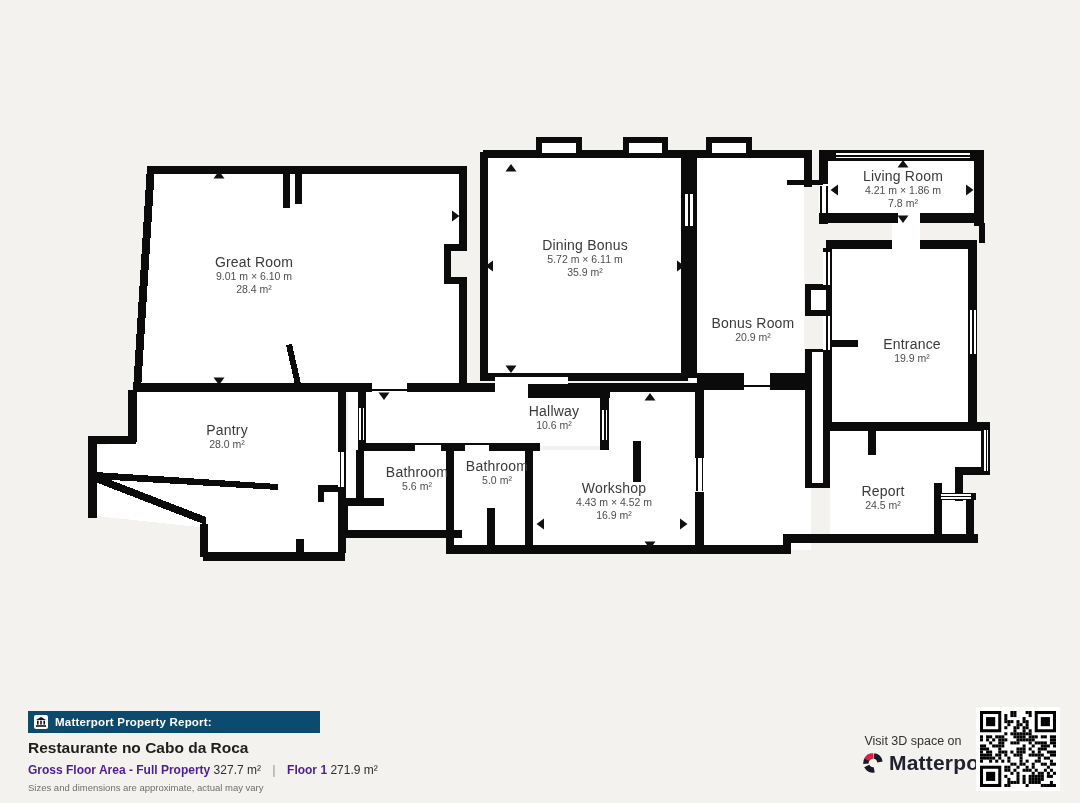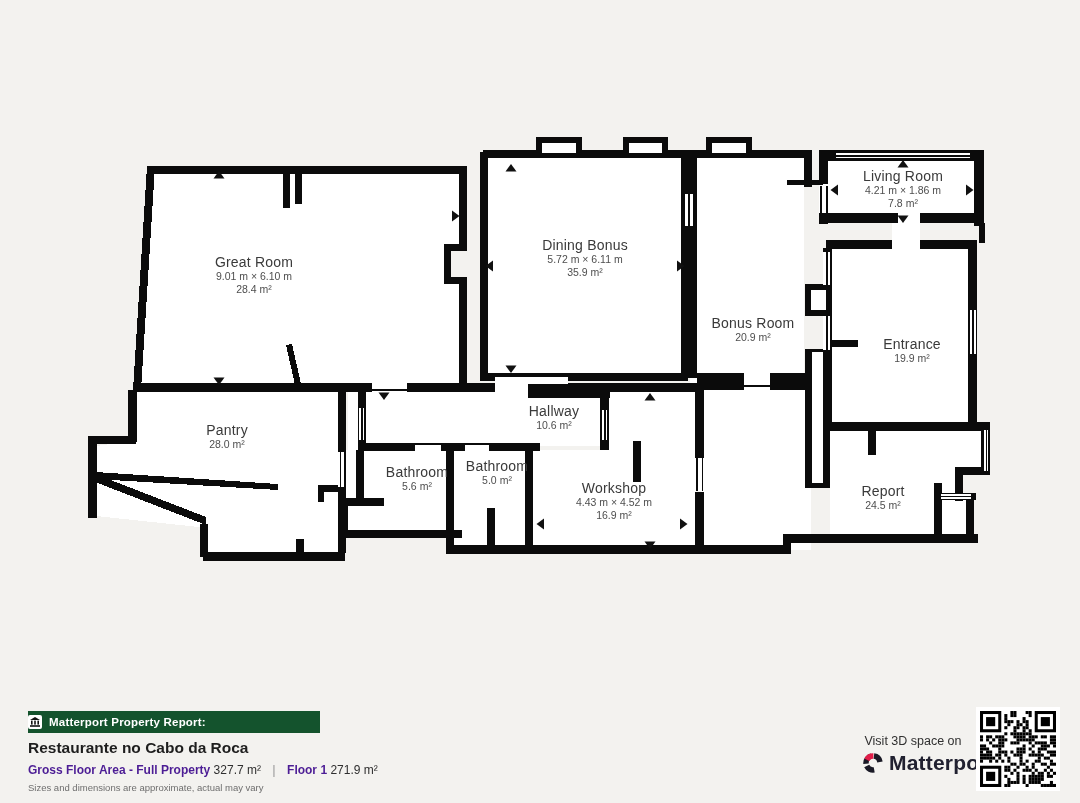--- a/index.html
+++ b/index.html
@@ -8,22 +8,22 @@
     background:#f3f2ef;
     font-family:"Liberation Sans","DejaVu Sans",sans-serif;
   }
   #plan{position:absolute;left:0;top:0;width:1080px;height:803px;}
   #plan svg{position:absolute;left:0;top:0;}
   #plan-labels{position:absolute;left:0;top:0;width:1080px;height:803px;pointer-events:none;}
   .room-label{position:absolute;transform:translateX(-50%);text-align:center;
     line-height:13.5px;white-space:nowrap;color:#4e4e4e;font-size:10.5px;}
   .room-label .rname{font-size:14px;font-weight:normal;color:#3a3a3a;letter-spacing:.2px;}
   
-  .banner{position:absolute;left:28px;top:711px;width:292px;height:22px;background:#14532d;
-    display:flex;align-items:center;gap:7px;box-sizing:border-box;}
+  .banner{position:absolute;left:28px;top:711px;width:292px;height:22px;background:#0c4a6e;
+    display:flex;align-items:center;gap:7px;padding-left:6px;box-sizing:border-box;}
   .banner .btxt{color:#ffffff;font-size:11.5px;font-weight:bold;letter-spacing:.2px;}
   .banner .bicon{width:14px;height:14px;background:#ffffff;border-radius:2px;
     display:flex;align-items:center;justify-content:center;}
   .prop-title{position:absolute;left:28px;top:739px;font-size:15.5px;font-weight:bold;color:#1e1e1e;text-align:center;}
   .area-line{position:absolute;left:28px;top:762px;font-size:12px;color:#2f2f2f;}
   .area-line b{font-weight:bold;color:#4c1d95;}
   .area-line .sep{color:#9a9a9a;margin:0 8px;font-size:13px;}
   .disclaimer{position:absolute;left:28px;top:782px;font-size:9.5px;color:#6e6e6e;}
   .cta{position:absolute;left:863px;top:731px;width:100px;text-align:center;}
   .cta .visit{font-size:12.5px;color:#303030;}

